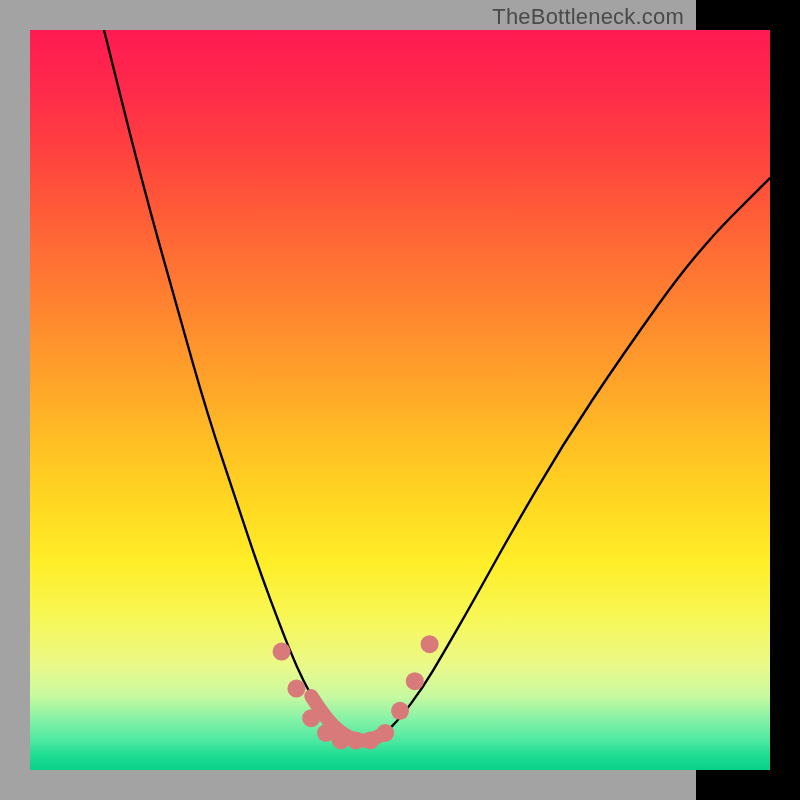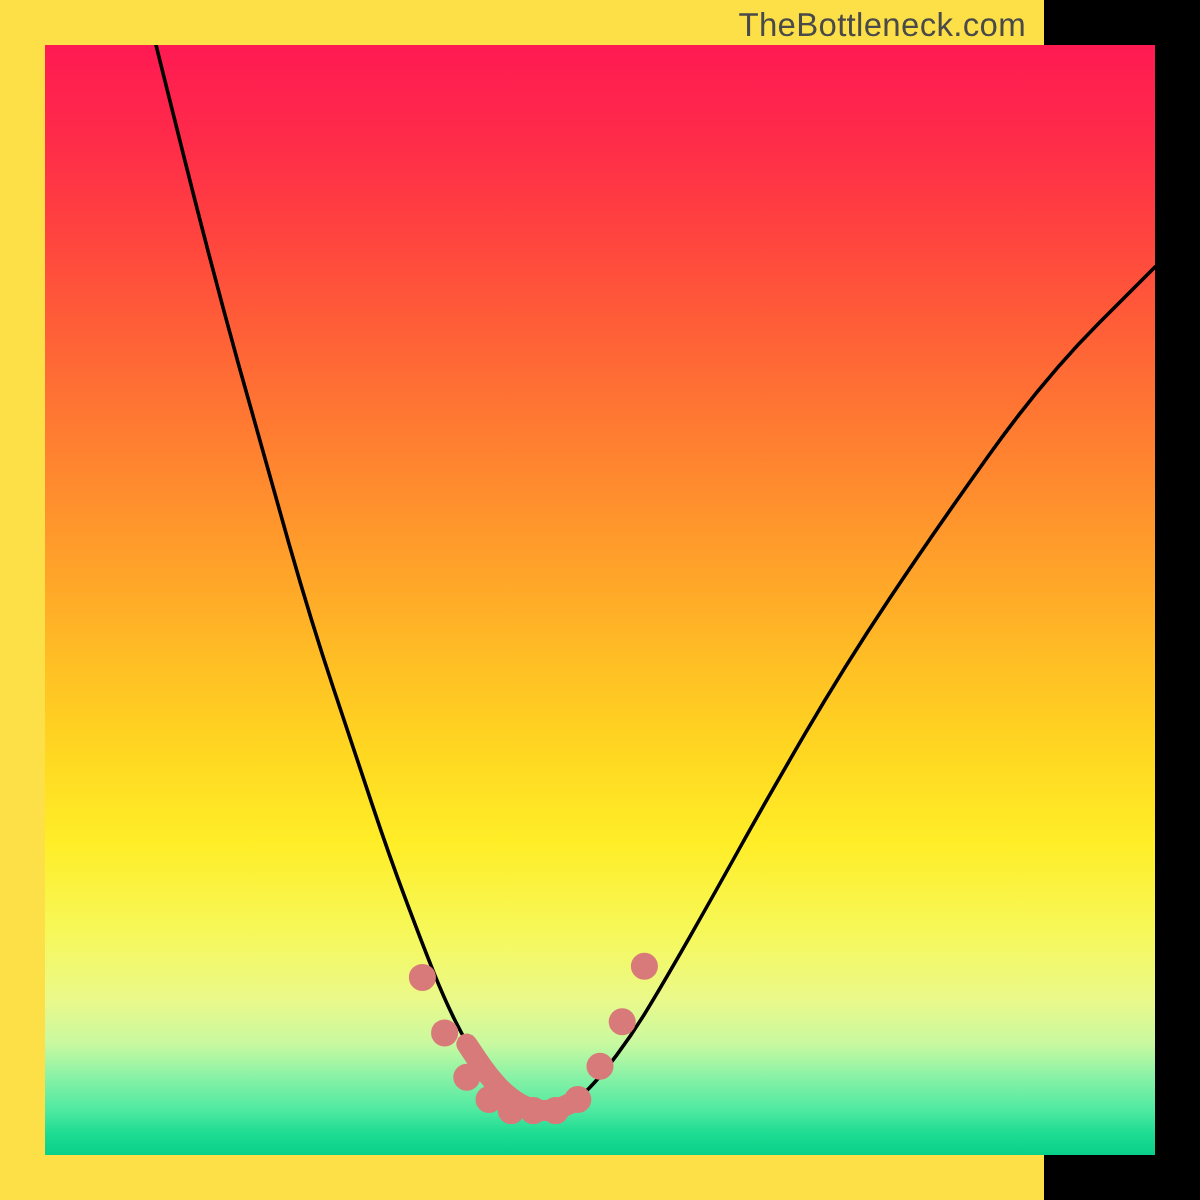--- a/index.html
+++ b/index.html
@@ -8,21 +8,21 @@
     width: 800px;
     height: 800px;
     overflow: hidden;
     background: #000;
     font-family: Arial, Helvetica, sans-serif;
   }
   .frame {
     position: absolute;
     top: 0; left: 0;
     width: 696px; height: 800px;
-    background: #fde047;
+    background: #a3a3a3;
   }
   .plot {
     position: absolute;
     top: 30px;
     left: 30px;
     width: 740px;
     height: 740px;
     
     background: linear-gradient(to bottom,
       #ff1a52 0%,

